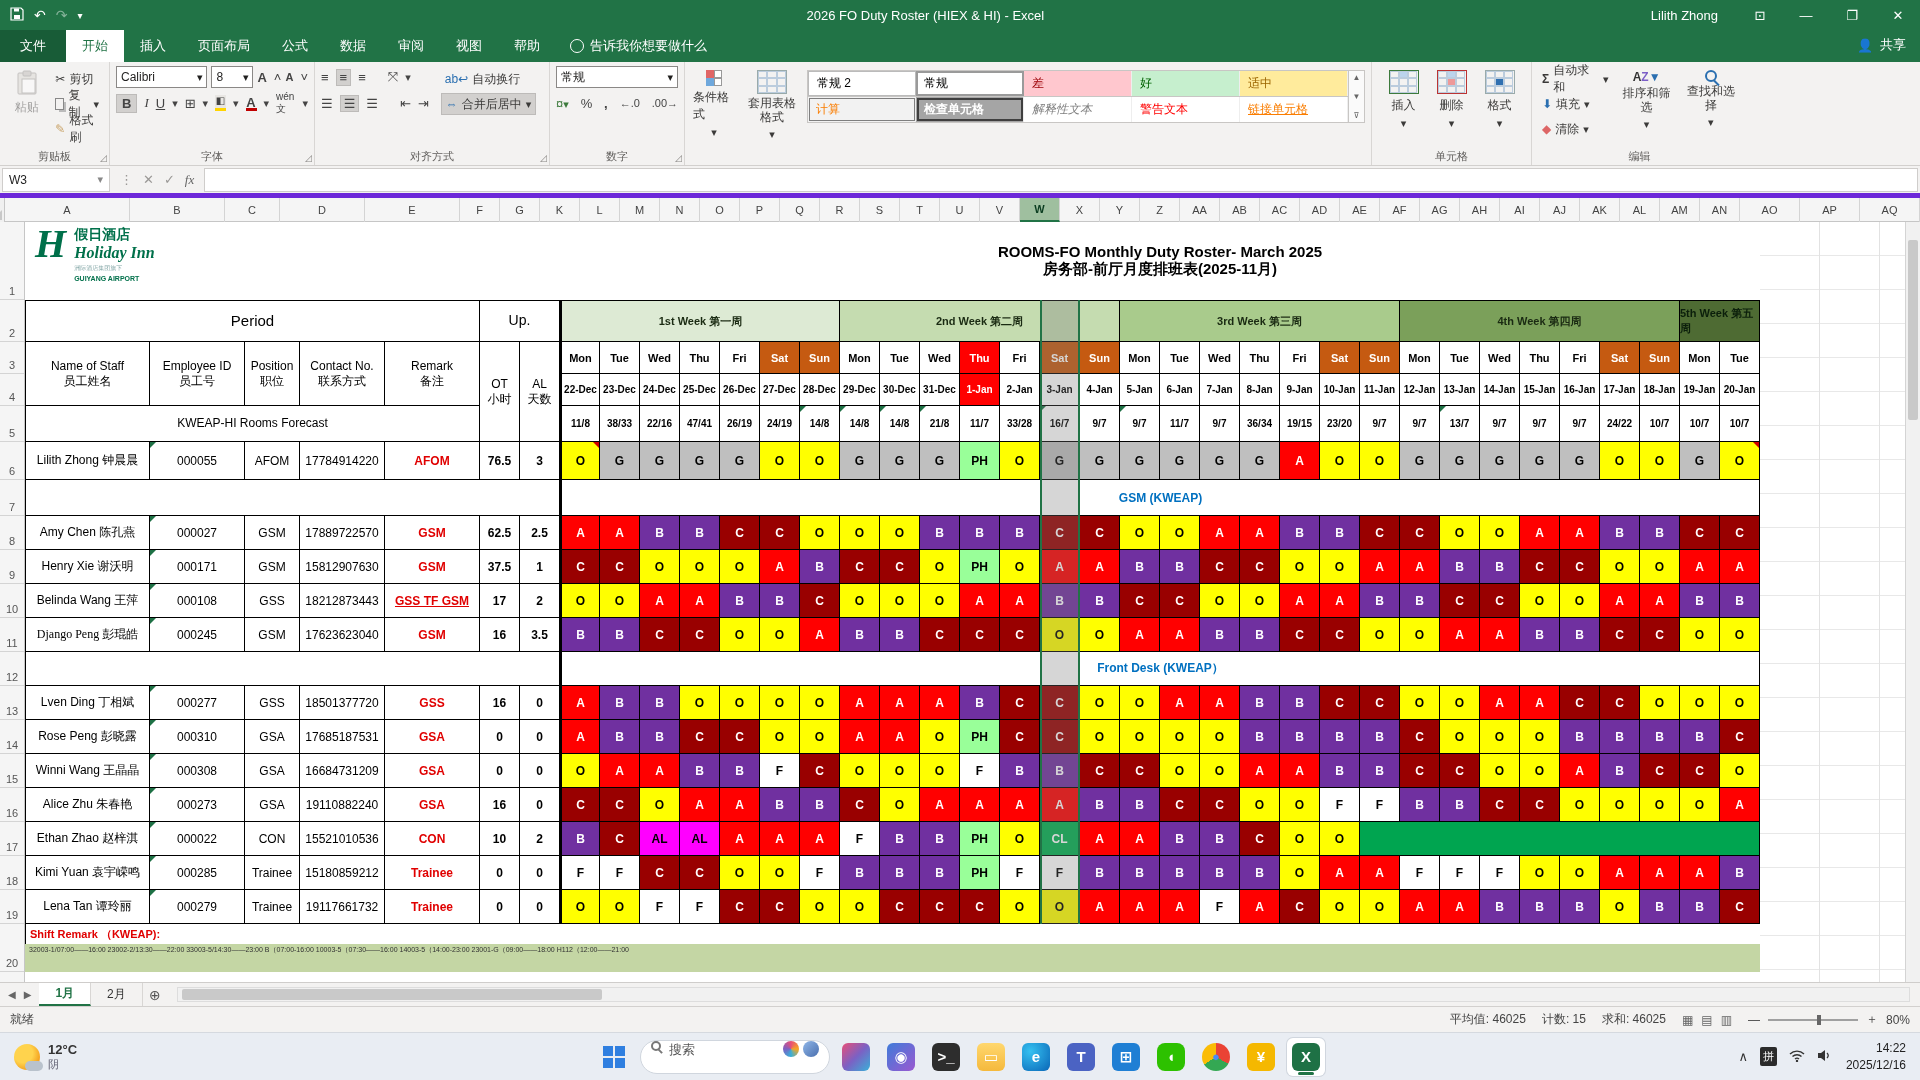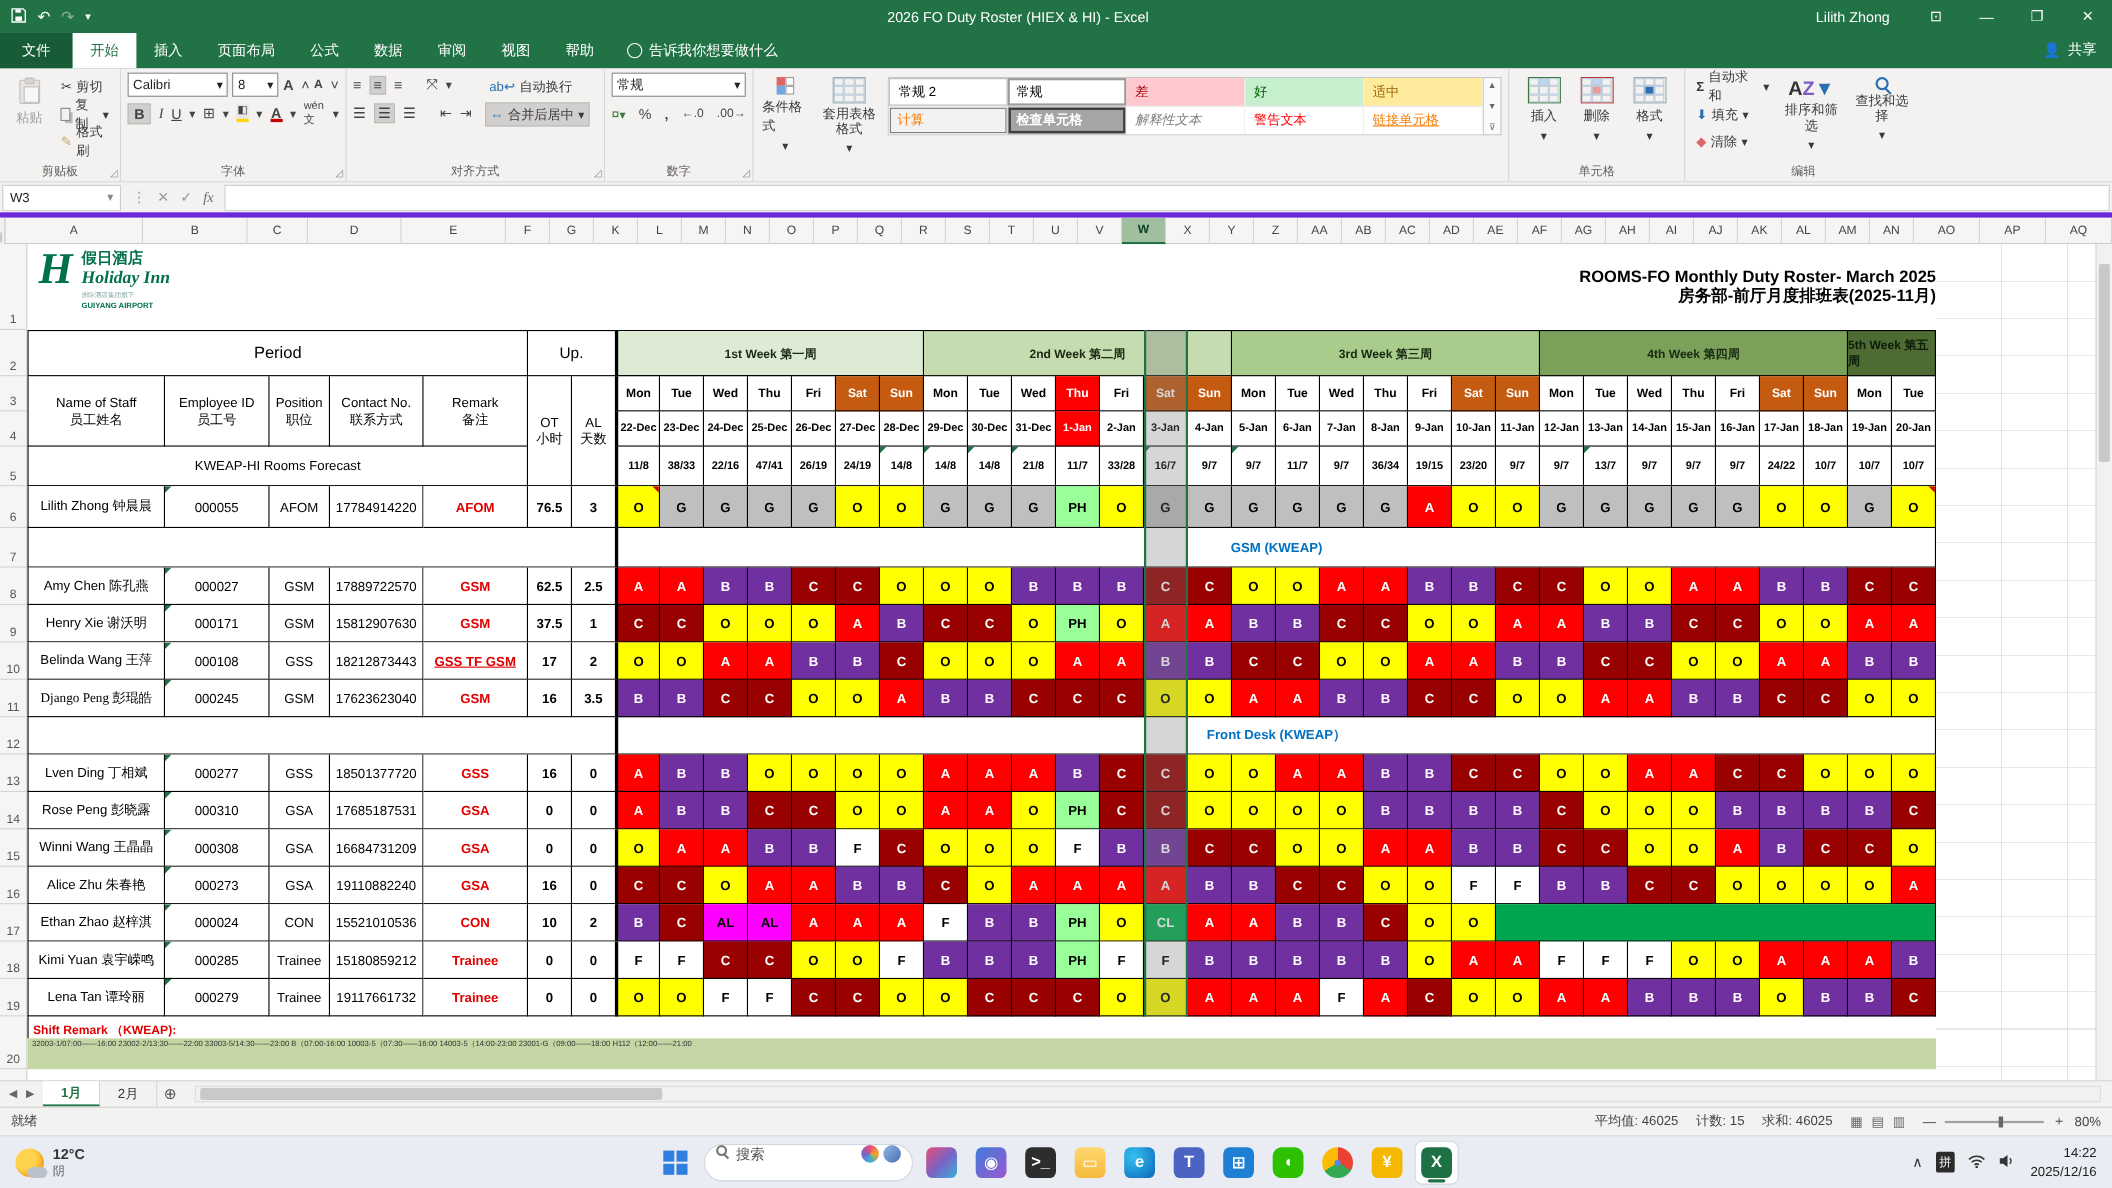--- a/index.html
+++ b/index.html
@@ -64,21 +64,21 @@
   .chdr { height:24px; border-right:1px solid #d4d4d4; font-size:11px; color:#444; display:flex; align-items:center; justify-content:center; flex:0 0 auto; }
   .chdr.sel { background:#9fbf9f; color:#0b3d20; border-bottom:2px solid #217346; font-weight:bold; }
   .gridarea { position:absolute; left:0; top:24px; right:15px; bottom:0; display:flex; }
   .rowhdrs { width:25px; flex:0 0 auto; background:#f5f5f5; border-right:1px solid #c6c6c6; }
   .rhdr { border-bottom:1px solid #d4d4d4; font-size:11px; color:#555; display:flex; align-items:flex-end; justify-content:center; padding-bottom:2px; }
   .gridcontent { position:relative; flex:1; background:#fff; }
   .band { display:flex; position:relative; }
   .cell { border-right:1px solid #000; border-bottom:1px solid #000; display:flex; align-items:center; justify-content:center; flex:0 0 auto; overflow:hidden; }
   .bl { border-left:1px solid #000; }
   .bt { border-top:1px solid #000; }
-  .noborder { border:none;align-items:flex-end; }
+  .noborder { border:none; }
   .daycell { width:40px; font-size:11px; font-weight:bold; }
   .kleft { border-left:2px solid #000; }
   .wknd { background:#c55a11; color:#fff; }
   .hol { background:#ff0000; color:#fff; }
   .weekband { font-size:11px; font-weight:bold; }
   .shift { width:40px; font-size:12px; font-weight:bold; }
   .s-O { background:#ffff00; } .s-G { background:#bfbfbf; } .s-A { background:#ff0000; color:#fff; }
   .s-B { background:#7030a0; color:#fff; } .s-C { background:#990000; color:#fff; }
   .s-PH{ background:#99ff99; } .s-AL{ background:#ff00ff; } .s-F { background:#ffffff; }
   .s-CL{ background:#00b050; color:#fff; }
@@ -427,21 +427,21 @@
               <span>填充</span> 
               <span class="mini">▾</span>
             </div>
           <div class="sbtn">
               <span style="color:#d66;">◆</span>
               <span>清除</span> 
               <span class="mini">▾</span>
             </div>
         </div>
         <div class="bigbtn" style="width:62px;">
-          <span style="color:#2a6fb0;font-size:18px;"><b style="color:#333;">A</b><b style="color:#7b5ec7;">Z</b>▼</span>
+          <span style="color:#2a6fb0;font-size:12px;"><b style="color:#333;">A</b><b style="color:#7b5ec7;">Z</b>▼</span>
           <span style="text-align:center;line-height:1.15;">排序和筛选</span>
             <span class="mini">▾</span>
         </div>
         <div class="bigbtn" style="width:62px;">
           <span class="chip" style="border:2px solid #2a6fb0;border-radius:50%;width:12px;height:12px;position:relative;">
               <i style="position:absolute;right:-5px;bottom:-4px;width:7px;height:2px;background:#2a6fb0;transform:rotate(45deg);"></i>
             </span>
           <span style="text-align:center;line-height:1.15;">查找和选择</span>
             <span class="mini">▾</span>
         </div>
@@ -1051,21 +1051,21 @@
             <div class="cell shift s-C">C</div>
             <div class="cell shift s-C">C</div>
             <div class="cell shift s-O">O</div>
             <div class="cell shift s-O">O</div>
             <div class="cell shift s-O">O</div>
             <div class="cell shift s-O">O</div>
             <div class="cell shift s-A">A</div>
           </div>
           <div class="band" style="height: 34px;">
             <div class="cell bl leftcell" style="width: 125px;">Ethan Zhao 赵梓淇</div>
-            <div class="cell leftcell gc" style="width: 95px;">000024</div>
+            <div class="cell leftcell gc" style="width: 95px;">000022</div>
             <div class="cell leftcell" style="width: 55px;">CON</div>
             <div class="cell leftcell" style="width: 85px;">15521010536</div>
             <div class="cell leftcell remark-red" style="width: 95px;">CON</div>
             <div class="cell leftcell" style="width: 40px; font-weight: bold;">10</div>
             <div class="cell leftcell" style="width: 40px; font-weight: bold;">2</div>
             <div class="cell shift s-B kleft">B</div>
             <div class="cell shift s-C">C</div>
             <div class="cell shift s-AL">AL</div>
             <div class="cell shift s-AL">AL</div>
             <div class="cell shift s-A">A</div>

